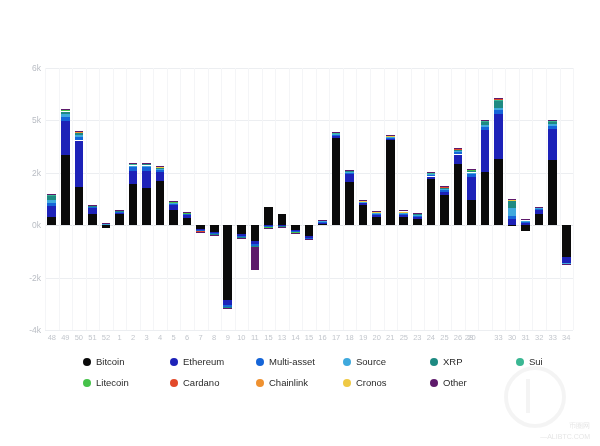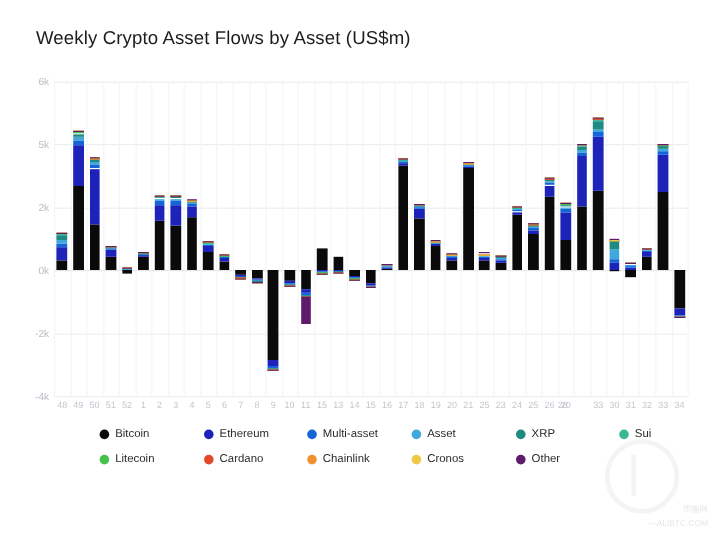--- a/index.html
+++ b/index.html
@@ -78,21 +78,20 @@
   #wm-mark:after{
     content:"";position:absolute;left:18px;top:9px;
     width:14px;height:34px;border-left:4px solid rgba(0,0,0,0.045);
   }
 </style>
 </head>
 <body>
 
 <div id="chart-card">
 
-  <div id="chart-title">Weekly Crypto Asset Flows by Asset (US$m)</div>
 
   <div id="ylabels">
       <div class="ytick" style="top: 0px;">6k</div>
       <div class="ytick" style="top: 52.4px;">5k</div>
       <div class="ytick" style="top: 104.8px;">2k</div>
       <div class="ytick" style="top: 157.2px;">0k</div>
       <div class="ytick" style="top: 209.6px;">-2k</div>
       <div class="ytick" style="top: 262px;">-4k</div>
     </div>
 
@@ -708,21 +707,21 @@
       <div class="legend-item" style="position: absolute; left: 125px; top: 0px;">
         <span class="legend-dot" style="background: rgb(29, 34, 184);"></span>
         <span>Ethereum</span>
       </div>
       <div class="legend-item" style="position: absolute; left: 211px; top: 0px;">
         <span class="legend-dot" style="background: rgb(21, 101, 216);"></span>
         <span>Multi-asset</span>
       </div>
       <div class="legend-item" style="position: absolute; left: 298px; top: 0px;">
         <span class="legend-dot" style="background: rgb(63, 169, 221);"></span>
-        <span>Asset</span>
+        <span>Source</span>
       </div>
       <div class="legend-item" style="position: absolute; left: 385px; top: 0px;">
         <span class="legend-dot" style="background: rgb(30, 138, 130);"></span>
         <span>XRP</span>
       </div>
       <div class="legend-item" style="position: absolute; left: 471px; top: 0px;">
         <span class="legend-dot" style="background: rgb(58, 183, 147);"></span>
         <span>Sui</span>
       </div>
       <div class="legend-item" style="position: absolute; left: 38px; top: 21px;">

